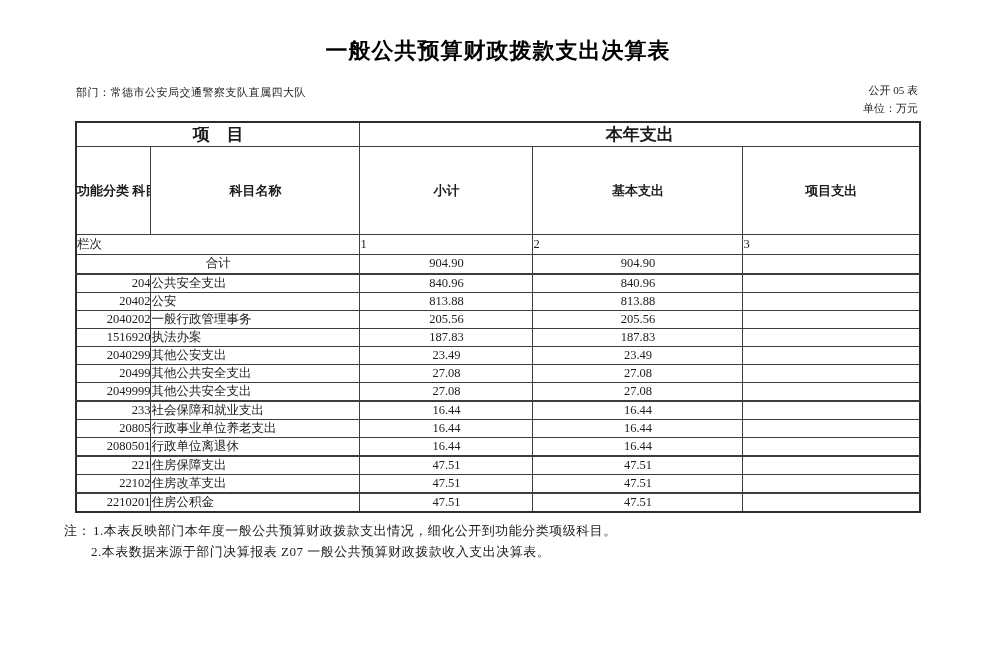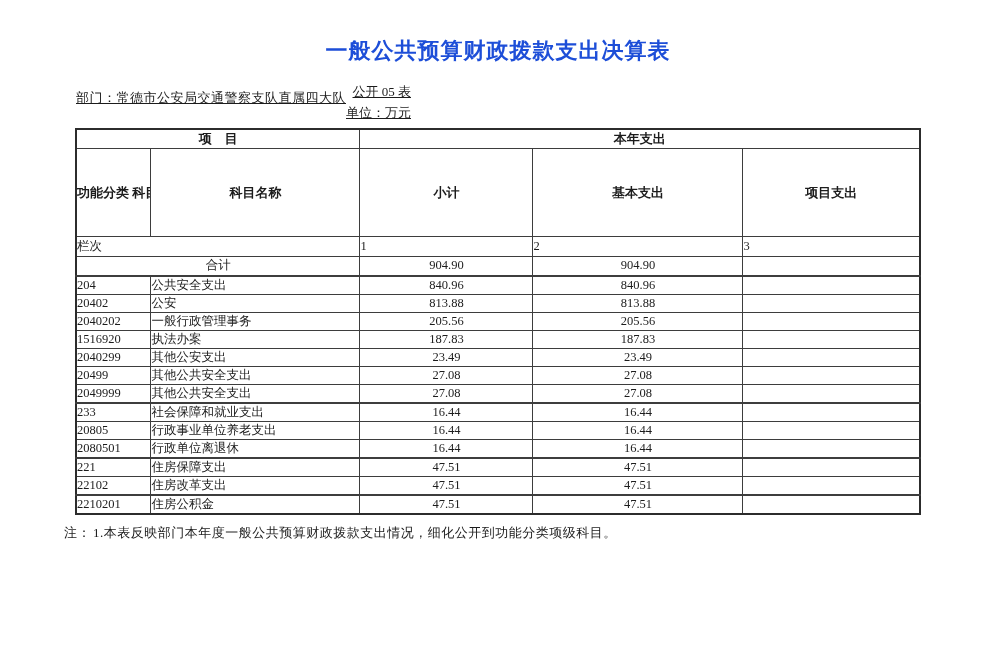--- a/index.html
+++ b/index.html
@@ -11,32 +11,31 @@
     position: relative;
     overflow: hidden;
   }
   .page { width: 996px; height: 671px; }
 
   .doc-title {
     padding-top: 36px;
     text-align: center;
     font-size: 22px;
     font-weight: bold;
-    color: #1d4ed8;
+    color: #000000;
     letter-spacing: 1px;
   }
 
   .meta {
     width: 844px;
     margin: 16px auto 4px auto;
     display: flex;
-    justify-content: flex-start;
+    justify-content: space-between;
     align-items: flex-end;
-    font-size: 13px;
-    text-decoration: underline;
+    font-size: 11px;
   }
   .meta-left { padding-bottom: 17px; letter-spacing: 0.5px; }
   .meta-right { text-align: right; line-height: 1.6; padding-right: 2px; }
 
   table.acc {
     width: 844px;
     margin: 0 auto;
     border-collapse: collapse;
     table-layout: fixed;
     font-size: 12.5px;
@@ -44,28 +43,28 @@
   table.acc td, table.acc th {
     border: 1px solid #3d3d3d;
     padding: 0;
     vertical-align: middle;
     font-weight: normal;
     overflow: hidden;
     white-space: nowrap;
   }
   table.acc { border: 2px solid #2c2c2c; }
 
-  tr.hdr-a th { height: 20px; text-align: center; font-weight: bold; font-size: 13px; }
+  tr.hdr-a th { height: 20px; text-align: center; font-weight: bold; font-size: 17px; }
   tr.hdr-b th { height: 88px; text-align: center; font-weight: bold; font-size: 13px; }
   th.code-head { white-space: pre-line; line-height: 1.7; }
   tr.hdr-c td { height: 20px; }
   tr.total-row td { height: 19px; text-align: center; }
   tr.total-row td.num { text-align: center; }
 
-  td.code { text-align: left; padding-left: 6px; height: 16px; }
+  td.code { text-align: right; padding-left: 6px; height: 16px; }
   td.name { text-align: left; }
   td.num  { text-align: center; }
   td.ind0 { padding-left: 8px; }
   td.ind1 { padding-left: 15px; }
   td.ind2 { padding-left: 22px; }
   tr.thick-bottom td { border-bottom-width: 2px; }
 
   .notes {
     width: 868px;
     margin: 7px auto 0 auto;
@@ -218,15 +217,16 @@
           <td class="num">47.51</td>
           <td class="num"></td>
         </tr>
       </tbody>
   </table>
 
   <div class="notes">
     <div class="note-line">
       <span class="note-prefix">注：</span><span>1.本表反映部门本年度一般公共预算财政拨款支出情况，细化公开到功能分类项级科目。</span>
     </div>
+    <div class="note-line cont">2.本表数据来源于部门决算报表 Z07 一般公共预算财政拨款收入支出决算表。</div>
   </div>
 
 </div>
 
 </body></html>

